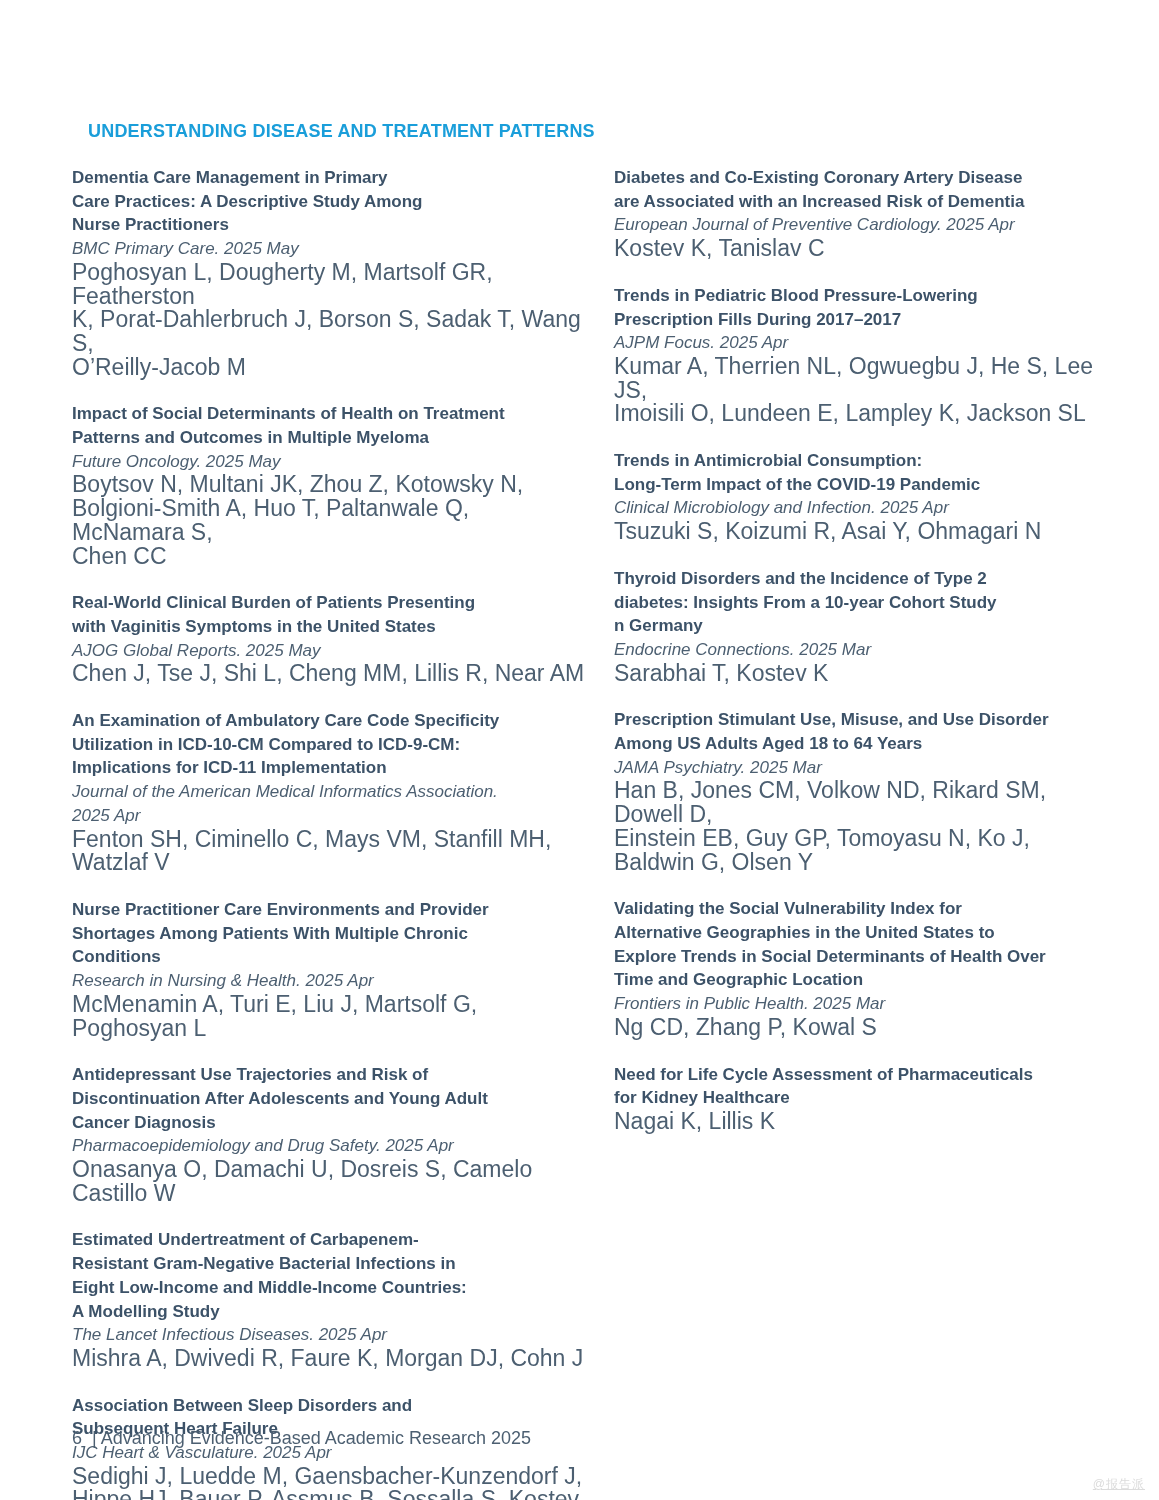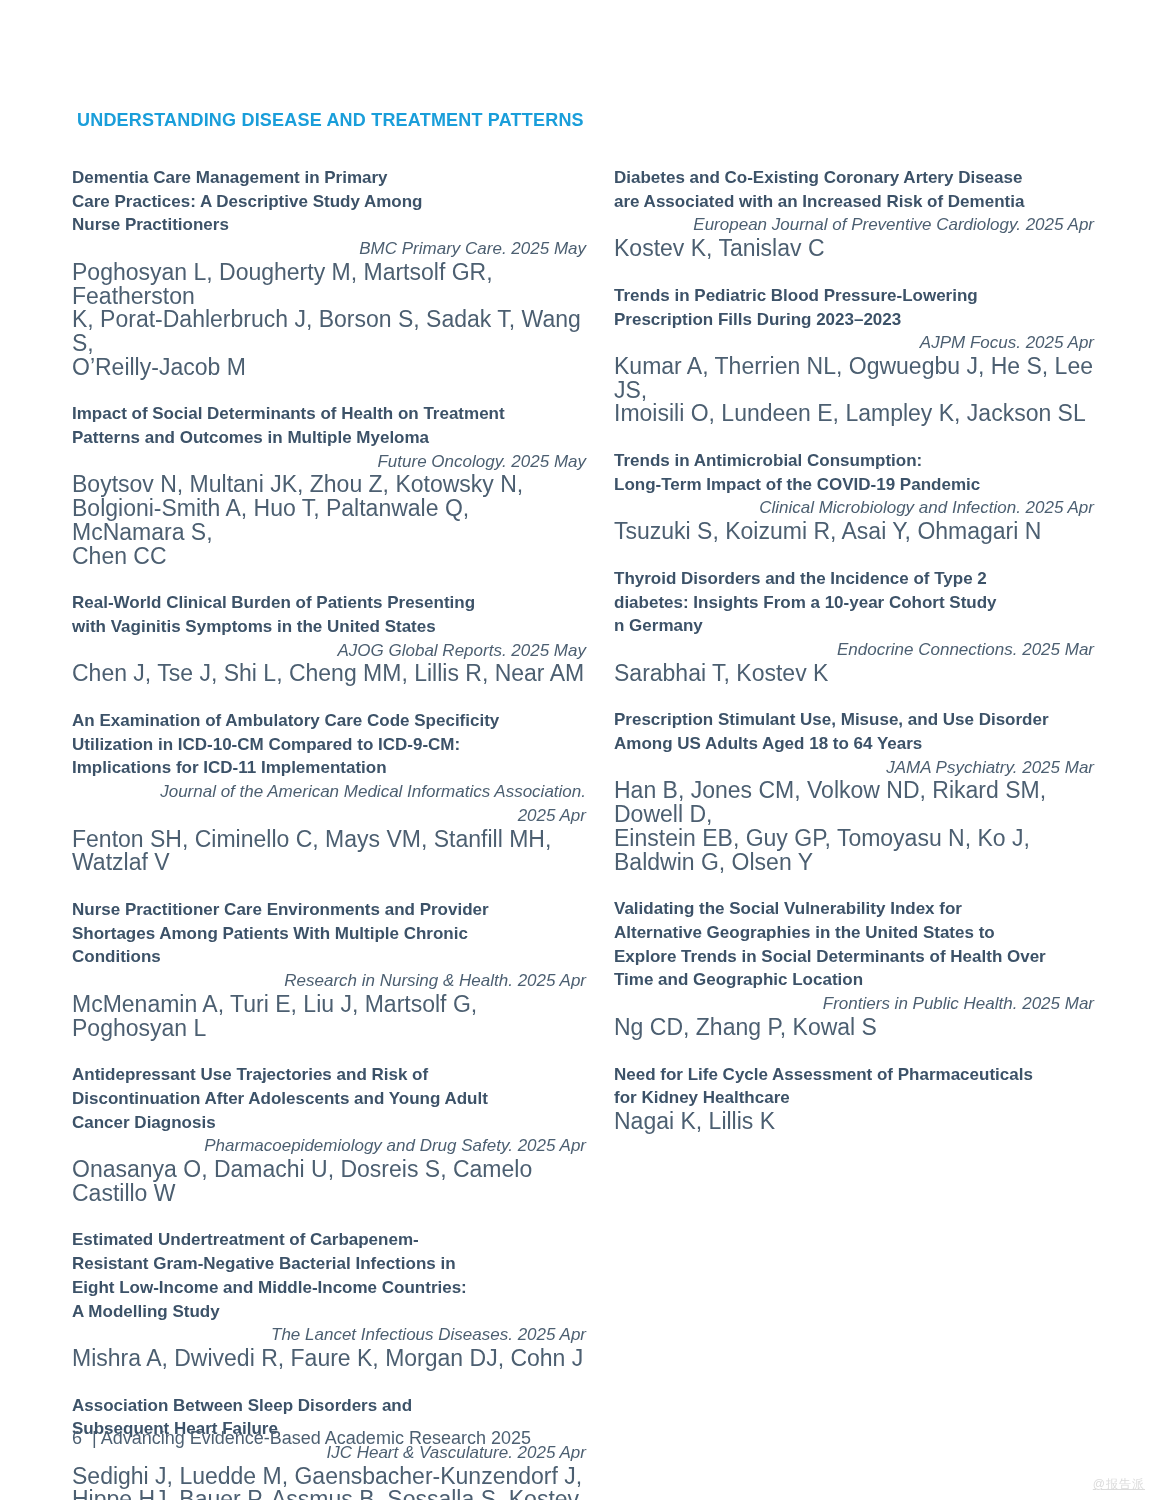--- a/index.html
+++ b/index.html
@@ -9,21 +9,21 @@
     height: 1500px;
     background: #ffffff;
     font-family: "Liberation Sans", "DejaVu Sans", sans-serif;
     color: #4c5f71;
     overflow: hidden;
   }
   .section-title {
     position: absolute;
     left: 72px;
     top: 104px;
-    margin: 5px;
+    margin: 16px;
     font-size: 18px;
     line-height: 23px;
     font-weight: 700;
     letter-spacing: 0.2px;
     color: #1a9eda;
   }
   .columns {
     position: absolute;
     left: 72px;
     top: 166px;
@@ -42,21 +42,20 @@
     font-weight: 700;
     color: #3c5268;
     white-space: pre-line;
   }
   .entry .journal {
     font-size: 17px;
     line-height: 23.7px;
     font-style: italic;
     color: #4c5f71;
     white-space: pre-line;
-    text-align: right;
   }
   .entry .authors {
     font-size: 23px;
     line-height: 23.7px;
     color: #4c5f71;
     white-space: pre-line;
   }
   .footer {
     position: absolute;
     left: 72px;
@@ -156,21 +155,21 @@
     <div class="col col-right" id="col-right">
   <article class="entry">
     <div class="title">Diabetes and Co-Existing Coronary Artery Disease
 are Associated with an Increased Risk of Dementia</div>
     <div class="journal">European Journal of Preventive Cardiology. 2025 Apr</div>
     <div class="authors">Kostev K, Tanislav C</div>
   </article>
 
   <article class="entry">
     <div class="title">Trends in Pediatric Blood Pressure-Lowering
-Prescription Fills During 2023–2023</div>
+Prescription Fills During 2017–2017</div>
     <div class="journal">AJPM Focus. 2025 Apr</div>
     <div class="authors">Kumar A, Therrien NL, Ogwuegbu J, He S, Lee JS,
 Imoisili O, Lundeen E, Lampley K, Jackson SL</div>
   </article>
 
   <article class="entry">
     <div class="title">Trends in Antimicrobial Consumption:
 Long-Term Impact of the COVID-19 Pandemic</div>
     <div class="journal">Clinical Microbiology and Infection. 2025 Apr</div>
     <div class="authors">Tsuzuki S, Koizumi R, Asai Y, Ohmagari N</div>

